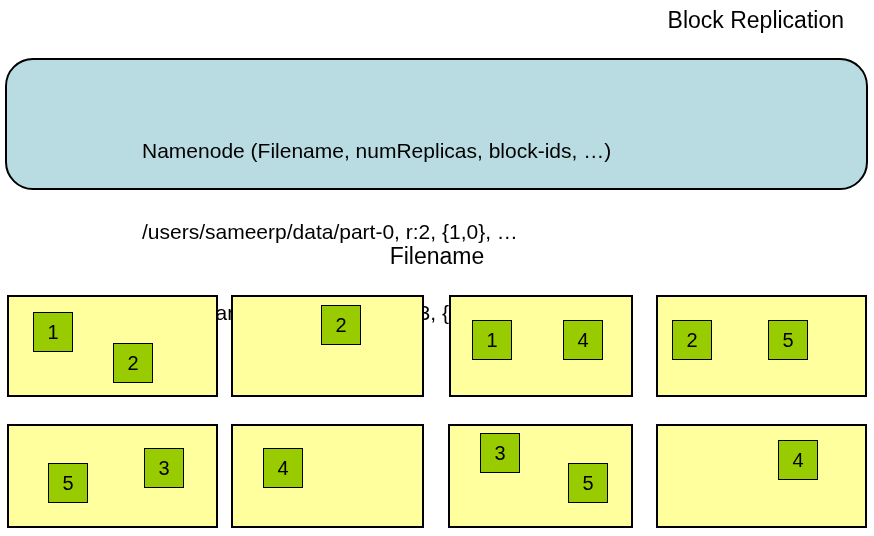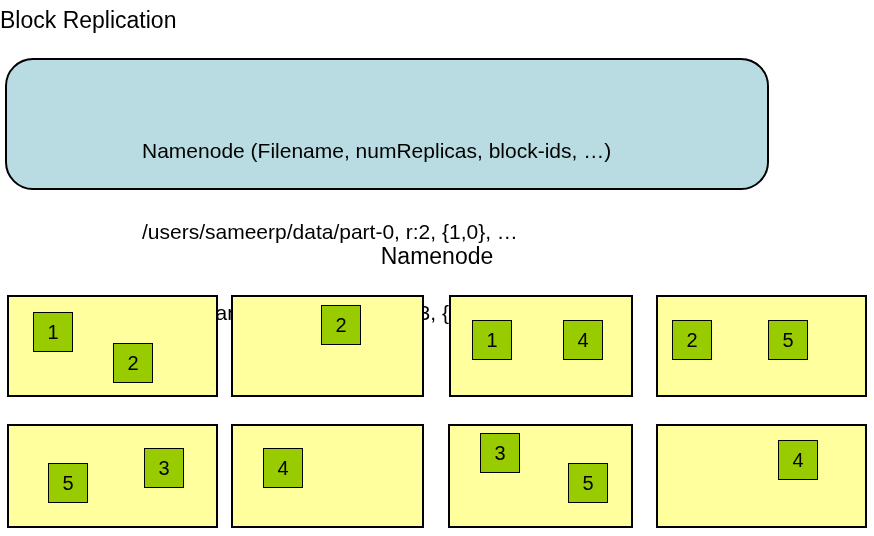--- a/index.html
+++ b/index.html
@@ -13,29 +13,29 @@
     width: 874px;
     height: 536px;
     background: #ffffff;
     overflow: hidden;
   }
   .title {
     position: absolute;
     top: 7px;
     left: 0;
     width: 844px;
-    text-align: left;
+    text-align: right;
     font-size: 23px;
     color: #000000;
   }
   .namenode-box {
     position: absolute;
     left: 5px;
     top: 58px;
-    width: 764px;
+    width: 863px;
     height: 132px;
     box-sizing: border-box;
     background: #b9dce2;
     border: 2px solid #000000;
     border-radius: 28px;
   }
   .namenode-text {
     position: absolute;
     left: 135px;
     top: 23px;
@@ -105,21 +105,21 @@
   <div class="title">Block Replication</div>
 
   <div class="namenode-box">
     <div class="namenode-text">
       <div>Namenode (Filename, numReplicas, block-ids, …)</div>
       <div>/users/sameerp/data/part-0, r:2, {1,0}, …</div>
       <div>/users/sameerp/data/part-1, r:3, {2,4,5}, …</div>
     </div>
   </div>
 
-  <div class="datanodes-label">Namenode</div>
+  <div class="datanodes-label">Filename</div>
 
   <div class="node n1">
     <div class="blk b1a">1</div>
     <div class="blk b1b">2</div>
   </div>
 
   <div class="node n2">
     <div class="blk b2a">2</div>
   </div>
 

